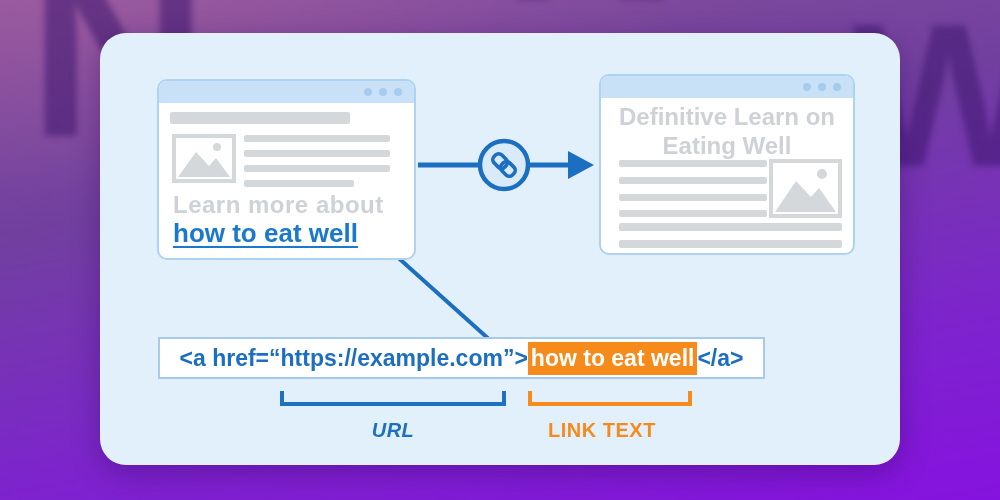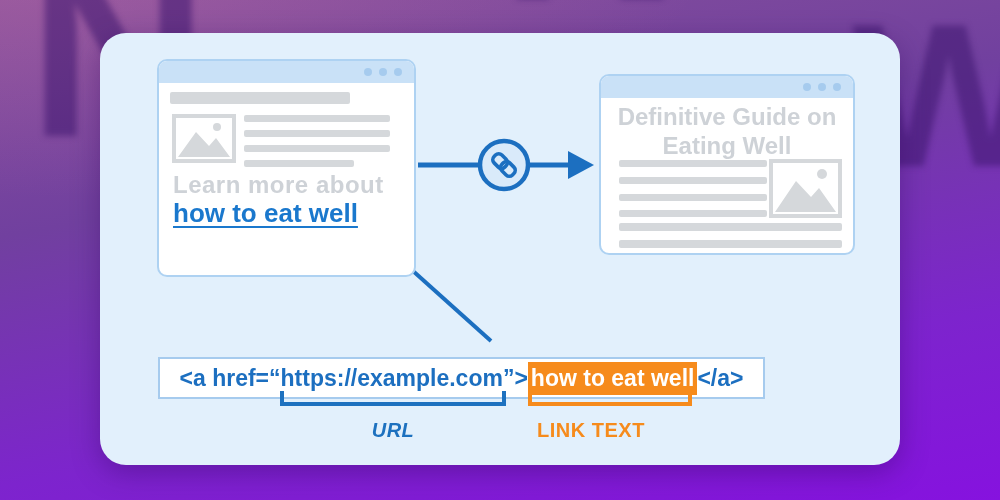--- a/index.html
+++ b/index.html
@@ -31,21 +31,21 @@
   .panel{
     position:absolute;left:100px;top:33px;width:800px;height:432px;
     background:var(--panel-bg);border-radius:26px;
     box-shadow:0 8px 28px rgba(46,4,90,0.35);
   }
   .overlay{position:absolute;left:0;top:0;width:800px;height:432px;}
   .browser{
     position:absolute;background:#ffffff;border:2px solid var(--card-border);
     border-radius:10px;overflow:hidden;
   }
-  .card-left{left:57px;top:26px;width:259px;height:218px;}
+  .card-left{left:57px;top:46px;width:259px;height:181px;}
   .card-right{left:499px;top:41px;width:256px;height:181px;}
   .browser-header{
     height:22px;background:var(--card-header);
     display:flex;align-items:center;justify-content:flex-end;
     gap:7px;padding-right:12px;
   }
   .win-dot{width:8px;height:8px;border-radius:50%;background:var(--dot-blue);}
   .bar{background:var(--placeholder-gray);border-radius:2px;position:absolute;}
   .lt-title{left:11px;top:31px;width:180px;height:12px;}
   .img-ph{position:absolute;border:4px solid var(--placeholder-gray);background:#fff;}
@@ -69,38 +69,38 @@
     color:var(--muted-text);
   }
   .rt-line1{left:18px;top:84px;width:148px;height:7px;}
   .rt-line2{left:18px;top:101px;width:148px;height:7px;}
   .rt-line3{left:18px;top:118px;width:148px;height:7px;}
   .rt-line4{left:18px;top:134px;width:148px;height:7px;}
   .rt-img{left:168px;top:83px;width:73px;height:59px;}
   .rt-full1{left:18px;top:147px;width:223px;height:8px;}
   .rt-full2{left:18px;top:164px;width:223px;height:8px;}
   .codebox{
-    position:absolute;left:58px;top:324px;width:607px;height:42px;
+    position:absolute;left:58px;top:304px;width:607px;height:42px;
     background:#ffffff;border:2px solid var(--dot-blue);
     display:flex;align-items:center;justify-content:center;
     font-size:23px;font-weight:bold;color:var(--accent-blue);
     white-space:pre;
   }
   .code-highlight{
     background:var(--accent-orange);color:#ffffff;padding:3px 3px;
   }
   .bracket{position:absolute;top:358px;height:15px;border:4px solid;border-top:none;}
   .bracket-url{left:180px;width:226px;border-color:#1d71bf;}
   .bracket-link{left:428px;width:164px;border-color:var(--accent-orange);}
   .anno-label{
     position:absolute;top:386px;text-align:center;
     font-size:20px;font-weight:bold;letter-spacing:0.5px;
   }
   .label-url{left:180px;width:226px;color:#1d71bf;font-style:italic;}
-  .label-link{left:409px;width:164px;color:var(--accent-orange);}
+  .label-link{left:420px;width:164px;color:var(--accent-orange);}
 </style>
 </head>
 <body>
 
 <div class="stage">
 
   <div class="watermark">
     <span class="wm-1">N</span>
     <span class="wm-2">N</span>
     <span class="wm-3">W.</span>
@@ -141,21 +141,21 @@
       <div class="lt-prefix">Learn more about</div>
       <a class="lt-anchor">how to eat well</a>
     </div>
 
     <div class="browser card-right">
       <div class="browser-header">
         <span class="win-dot"></span>
         <span class="win-dot"></span>
         <span class="win-dot"></span>
       </div>
-      <div class="rt-title">Definitive Guide on Eating Well</div>
+      <div class="rt-title">Definitive Learn on Eating Well</div>
       <div class="bar rt-line1"></div>
       <div class="bar rt-line2"></div>
       <div class="bar rt-line3"></div>
       <div class="bar rt-line4"></div>
       <svg class="img-ph rt-img" viewBox="0 0 65 51" preserveAspectRatio="none">
         <circle cx="49" cy="11" r="5" fill="#d5d8db"></circle>
         <polygon points="2,49 23,18 38,34 46,25 63,49" fill="#d5d8db"></polygon>
       </svg>
       <div class="bar rt-full1"></div>
       <div class="bar rt-full2"></div>

